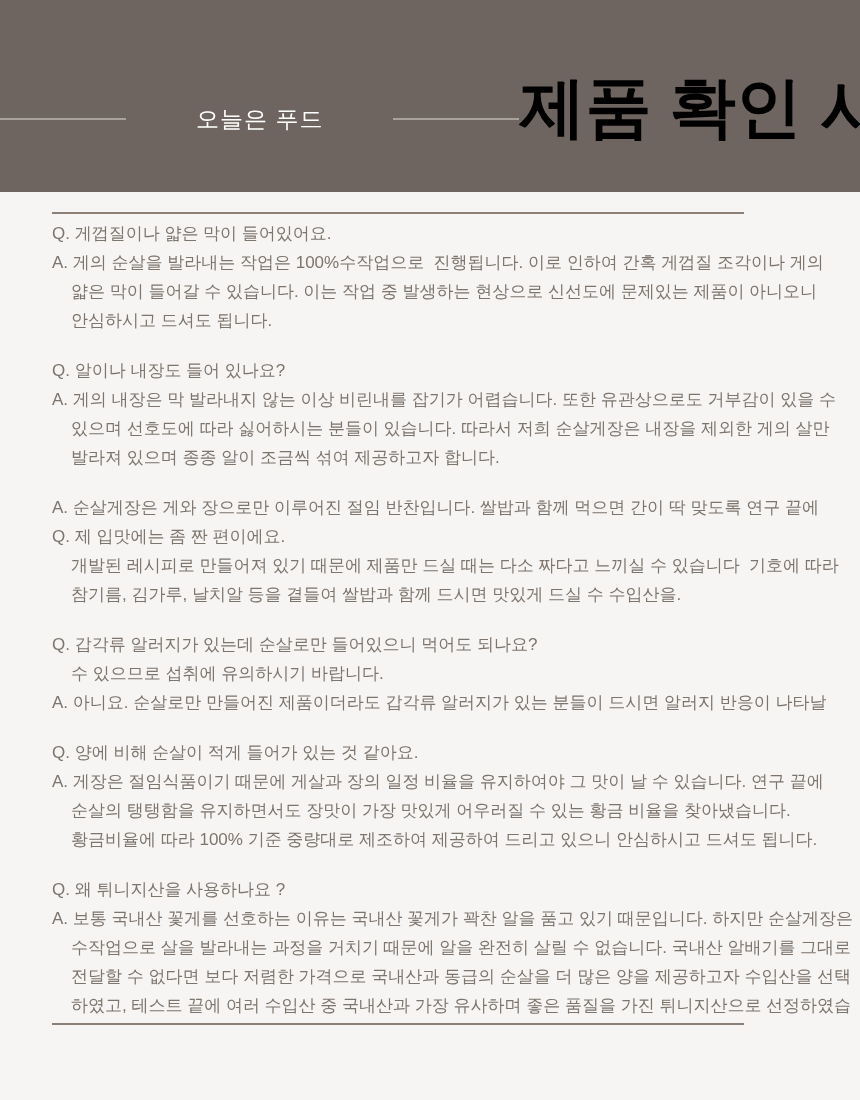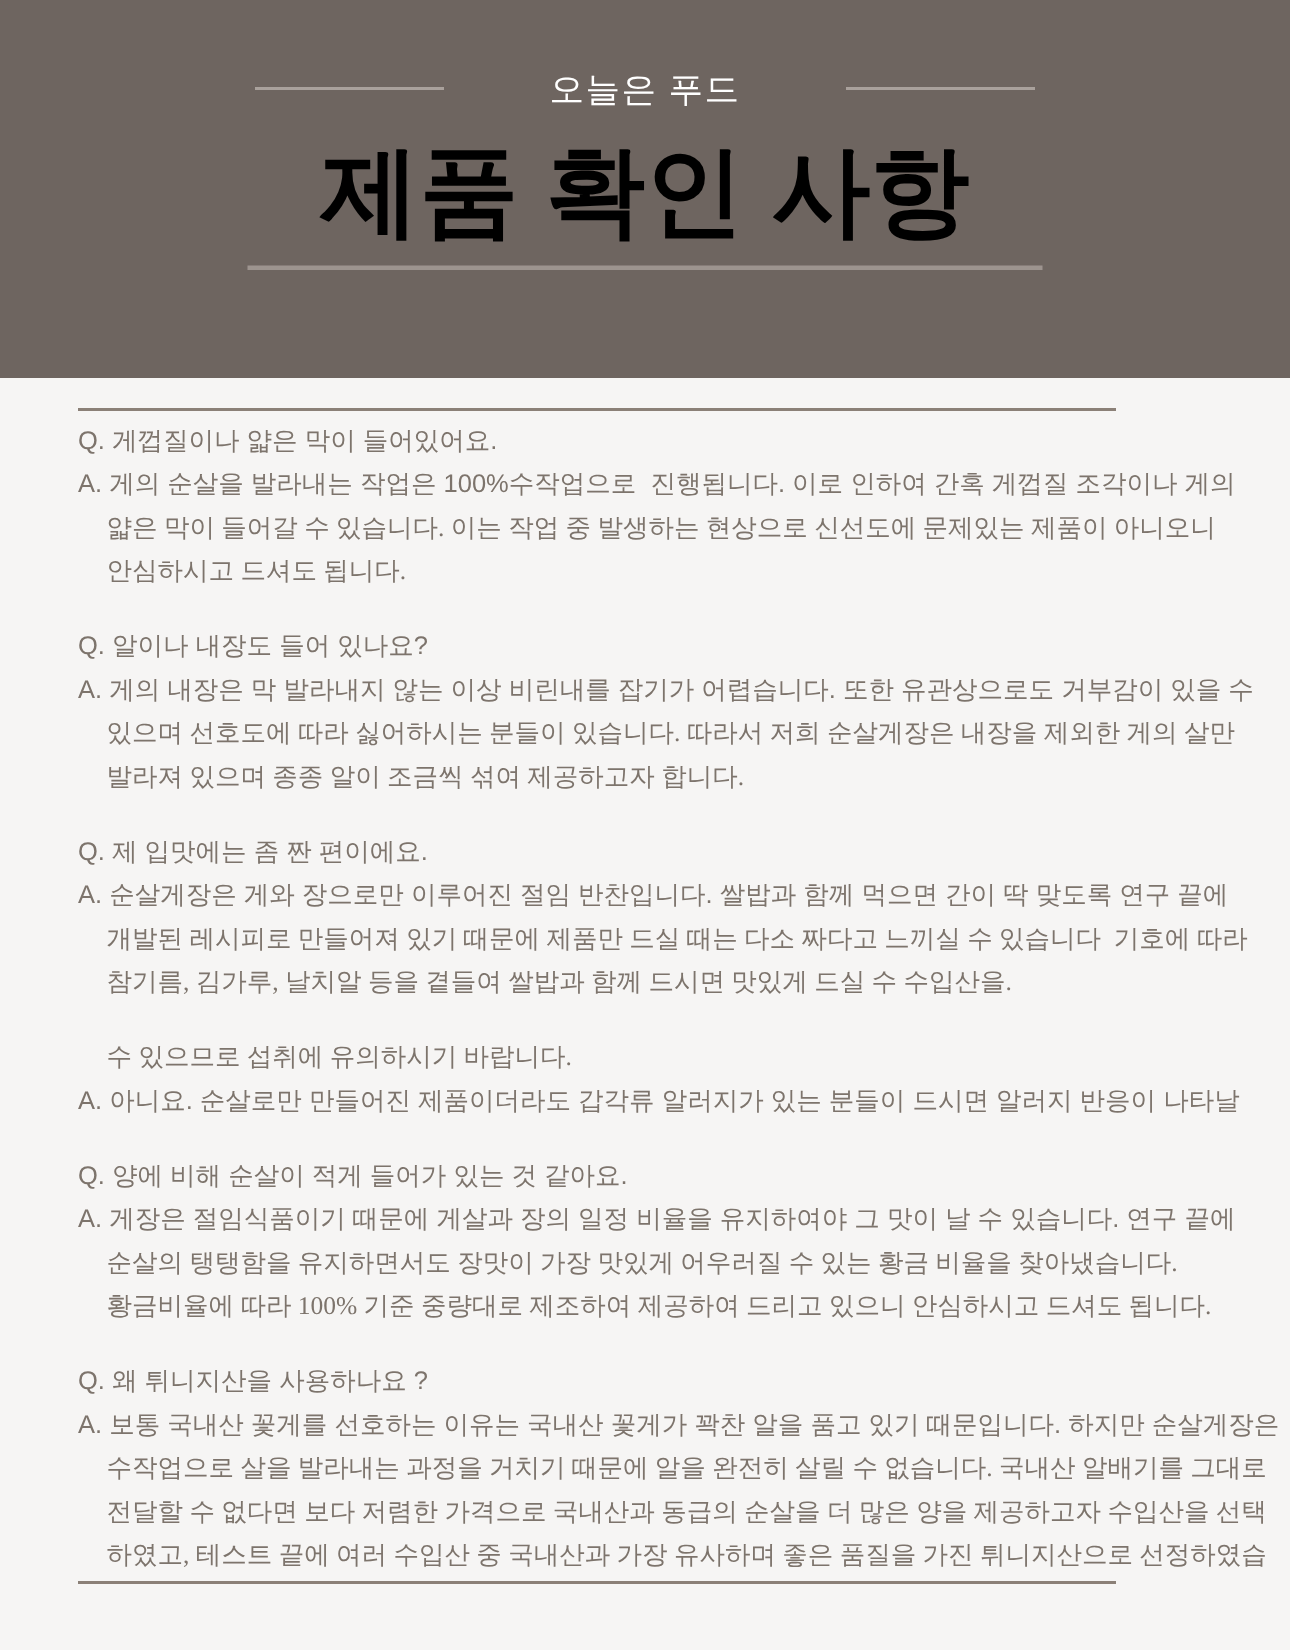--- a/index.html
+++ b/index.html
@@ -15,23 +15,23 @@
   body {
     width: 860px; height: 1100px;
     background: var(--page-bg);
     font-family: "Liberation Sans", "DejaVu Sans", sans-serif;
     overflow: hidden;
   }
   .page { width: 860px; height: 1100px; }
 
   
   .hero {
-    height: 252px;
+    height: 192px;
     background: var(--header-bg);
-    display: flex; flex-direction: column; align-items: center;
+    display: flex; flex-direction: row; align-items: center;
   }
   .eyebrow {
     margin-top: 46px; height: 26px;
     display: flex; align-items: center; gap: 70px;
   }
   .eline { width: 126px; height: 2px; background: var(--hairline); }
   .brand {
     color: #ffffff; font-size: 23px; letter-spacing: 1px;
     white-space: pre;
   }
@@ -46,21 +46,21 @@
   .content { width: 692px; margin-left: 52px; }
   .rule { border: none; border-top: 2px solid var(--rule); margin: 0; }
   .rule.top { margin-top: 20px; margin-bottom: 5px; }
   .rule.bottom { margin-top: 3px; }
   .faq-item { margin: 0 0 21px 0; }
   .faq-item.last { margin-bottom: 0; }
   .ln {
     font-size: 17px; line-height: 29px;
     color: var(--text); white-space: pre;
   }
-  .ln.cont { padding-left: 19px; font-family: Liberation Serif, serif; }
+  .ln.cont { padding-left: 19px; }
 </style>
 </head>
 <body>
 
 <div class="page">
 
   <header class="hero">
     <div class="eyebrow">
       <span class="eline"></span>
       <span class="brand">오늘은 푸드</span>
@@ -81,27 +81,28 @@
     </section>
 
     <section class="faq-item">
       <div class="ln">Q. 알이나 내장도 들어 있나요?</div>
       <div class="ln">A. 게의 내장은 막 발라내지 않는 이상 비린내를 잡기가 어렵습니다. 또한 유관상으로도 거부감이 있을 수</div>
       <div class="ln cont">있으며 선호도에 따라 싫어하시는 분들이 있습니다. 따라서 저희 순살게장은 내장을 제외한 게의 살만</div>
       <div class="ln cont">발라져 있으며 종종 알이 조금씩 섞여 제공하고자 합니다.</div>
     </section>
 
     <section class="faq-item">
+      <div class="ln">A. 순살게장은 게와 장으로만 이루어진 절임 반찬입니다. 쌀밥과 함께 먹으면 간이 딱 맞도록 연구 끝에</div>
       <div class="ln">Q. 제 입맛에는 좀 짠 편이에요.</div>
-      <div class="ln">A. 순살게장은 게와 장으로만 이루어진 절임 반찬입니다. 쌀밥과 함께 먹으면 간이 딱 맞도록 연구 끝에</div>
       <div class="ln cont">개발된 레시피로 만들어져 있기 때문에 제품만 드실 때는 다소 짜다고 느끼실 수 있습니다  기호에 따라</div>
       <div class="ln cont">참기름, 김가루, 날치알 등을 곁들여 쌀밥과 함께 드시면 맛있게 드실 수 수입산을.</div>
     </section>
 
     <section class="faq-item">
+      <div class="ln">Q. 갑각류 알러지가 있는데 순살로만 들어있으니 먹어도 되나요?</div>
       <div class="ln cont">수 있으므로 섭취에 유의하시기 바랍니다.</div>
       <div class="ln">A. 아니요. 순살로만 만들어진 제품이더라도 갑각류 알러지가 있는 분들이 드시면 알러지 반응이 나타날</div>
     </section>
 
     <section class="faq-item">
       <div class="ln">Q. 양에 비해 순살이 적게 들어가 있는 것 같아요.</div>
       <div class="ln">A. 게장은 절임식품이기 때문에 게살과 장의 일정 비율을 유지하여야 그 맛이 날 수 있습니다. 연구 끝에</div>
       <div class="ln cont">순살의 탱탱함을 유지하면서도 장맛이 가장 맛있게 어우러질 수 있는 황금 비율을 찾아냈습니다.</div>
       <div class="ln cont">황금비율에 따라 100% 기준 중량대로 제조하여 제공하여 드리고 있으니 안심하시고 드셔도 됩니다.</div>
     </section>

